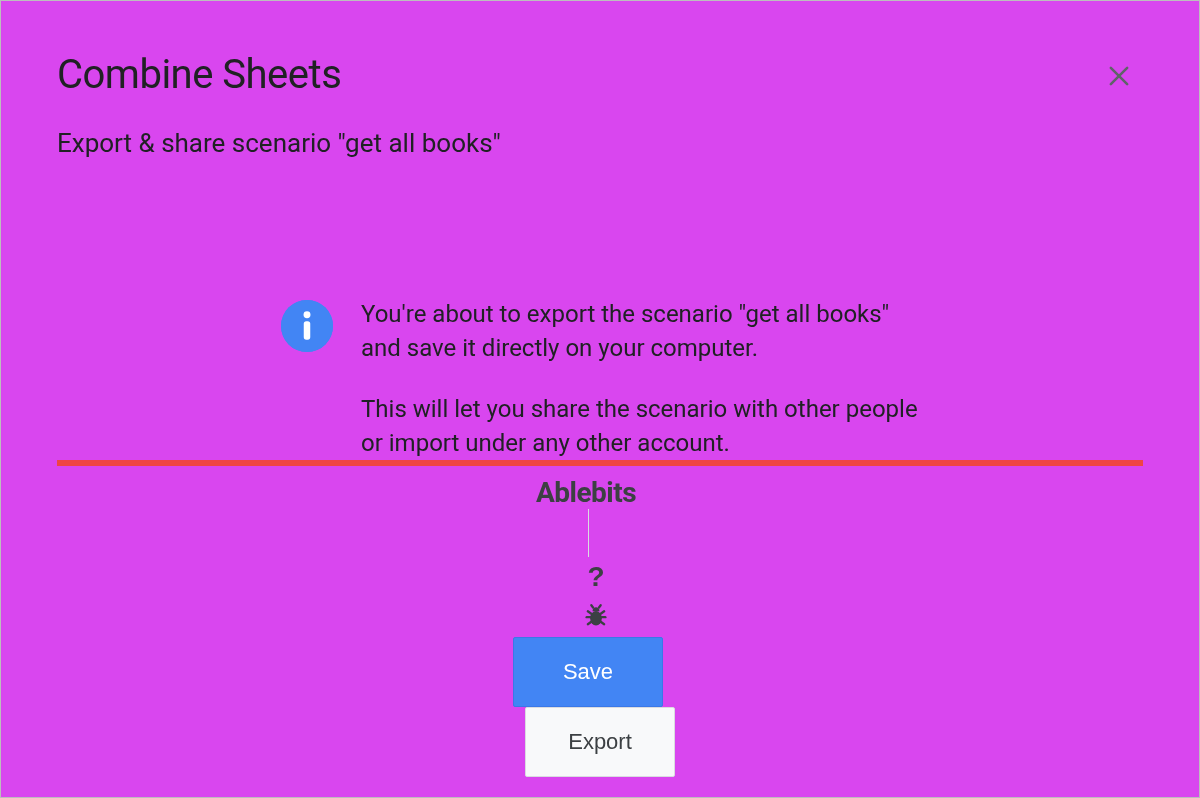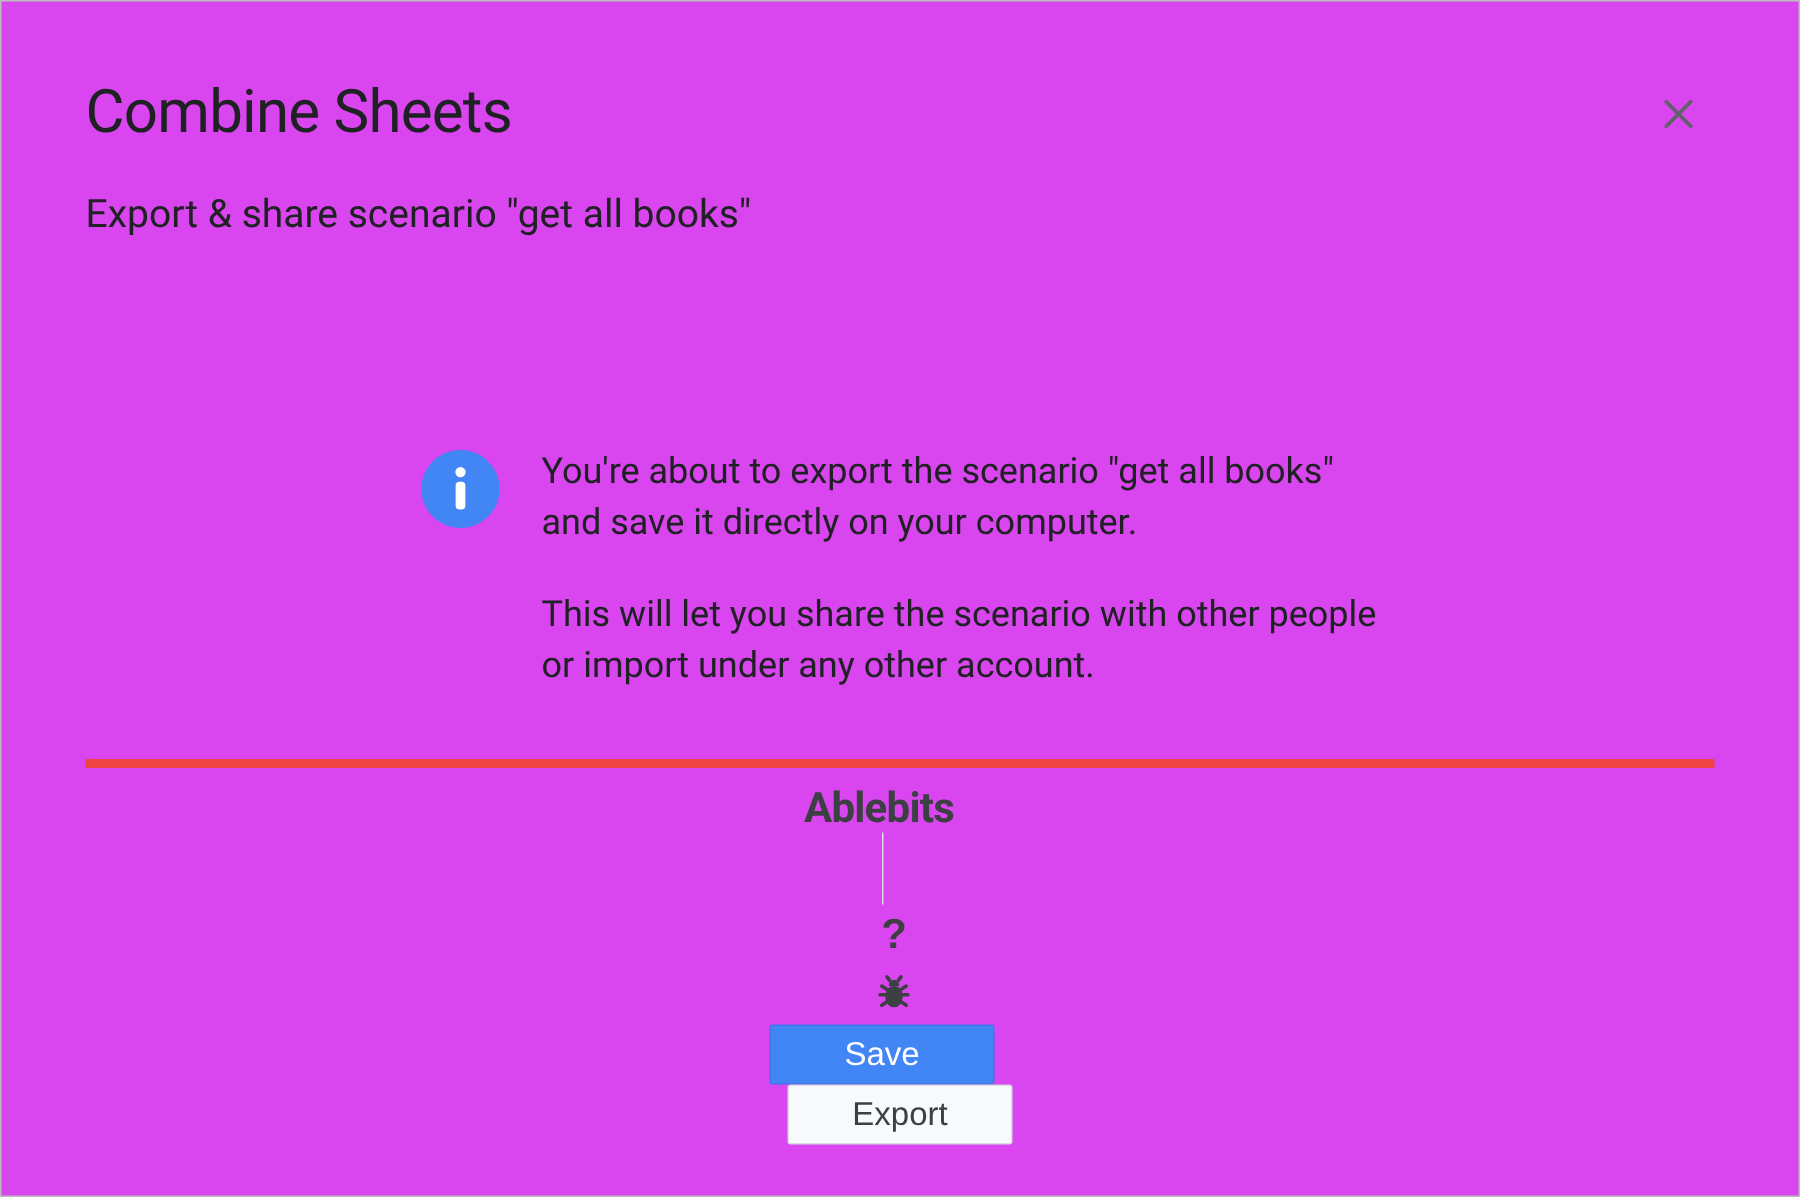--- a/index.html
+++ b/index.html
@@ -129,21 +129,21 @@
       color: #3c4043;
     }
     .footer-icon-btn svg {
       width: 28px;
       height: 28px;
     }
     .spacer {
       flex: 1;
     }
     .btn {
-      height: 40px;
+      height: 70px;
       padding: 0 36px;
       font-size: 22px;
       font-weight: 500;
       border-radius: 2px;
       cursor: pointer;
       border: 1px solid transparent;
       display: flex;
       align-items: center;
       justify-content: center;
       min-width: 150px;

